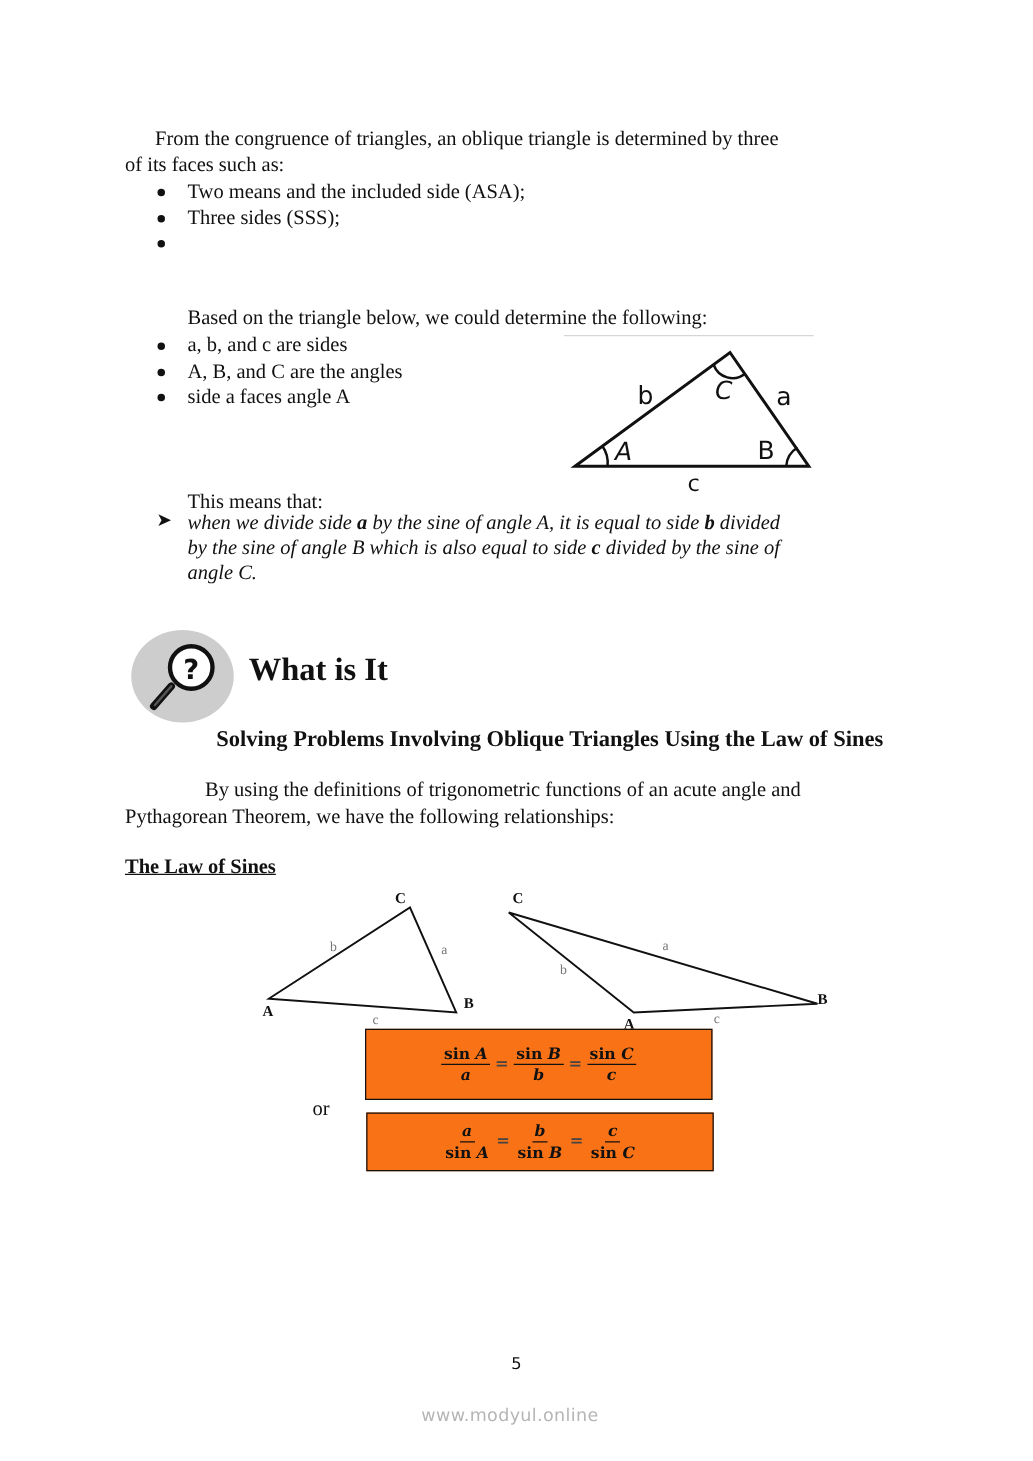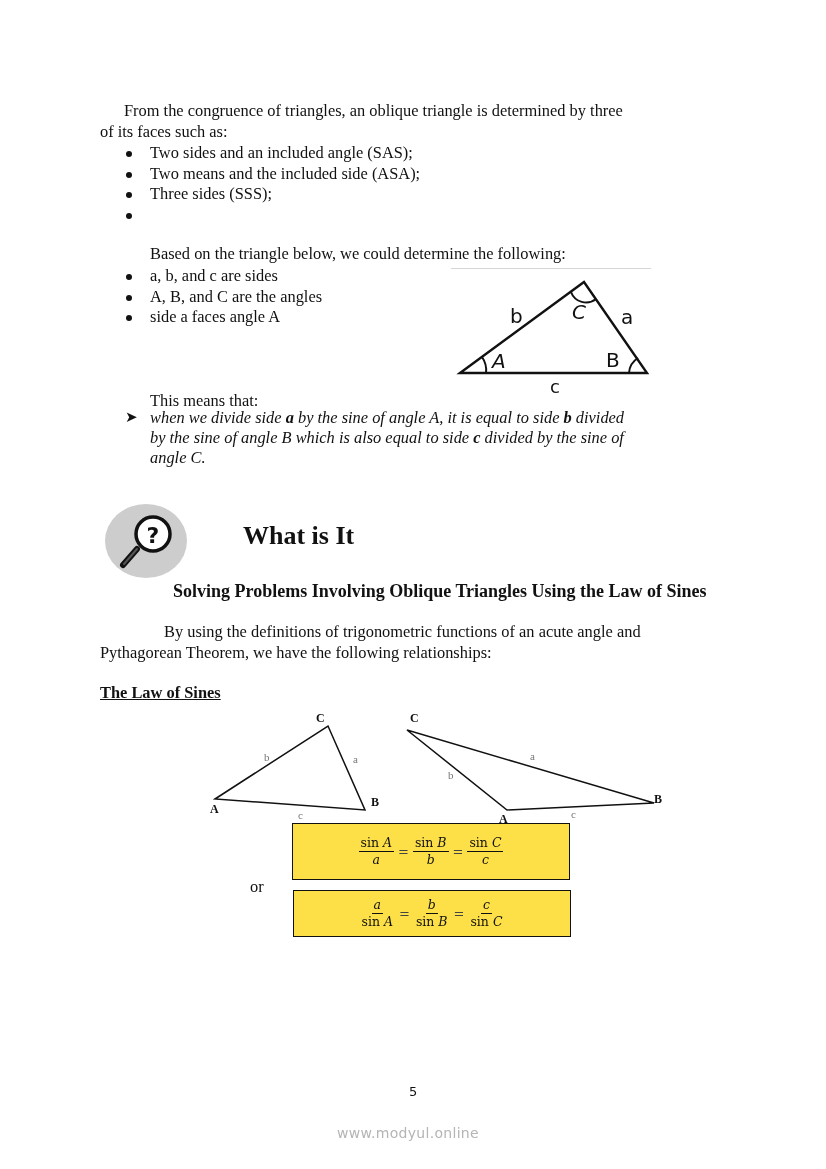--- a/index.html
+++ b/index.html
@@ -6,40 +6,39 @@
   body {
     width: 826px; height: 1169px; position: relative; overflow: hidden;
     font-family: "Liberation Serif", serif; color: #111; font-size: 16.4px;
   }
   .abs { position: absolute; white-space: nowrap; }
   .para { line-height: 21px; }
   .bullet-list { position: absolute; left: 123px; margin: 0; padding: 0; list-style: none; }
   .bullet-list li { height: 20.5px; line-height: 20.5px; position: relative; padding-left: 27px; }
   .bullet-list li .dot { position: absolute; left: 3px; top: 8px; width: 6px; height: 6px; border-radius: 50%; background: #111; }
   .italic { font-style: italic; }
-  .heading-big { font-weight: bold; font-size: 26px; margin-left: 44px; }
+  .heading-big { font-weight: bold; font-size: 26px; }
   .subtitle { font-weight: bold; font-size: 18px; font-family: "Liberation Serif", serif; margin-left: 40px; }
   .underline-bold { font-weight: bold; text-decoration: underline; font-size: 16.4px; }
-  .formula-box { position: absolute; border: 1px solid #111; background: #fde047; display: flex; align-items: center; justify-content: center; }
+  .formula-box { position: absolute; border: 1px solid #111; background: #f97316; display: flex; align-items: center; justify-content: center; font-weight: bold; }
   .frac { display: inline-flex; flex-direction: column; align-items: center; margin: 0 2px; font-family: "DejaVu Serif", serif; font-size: 12.5px; }
   .frac .num, .frac .den { padding: 0 2px; line-height: 16px; }
   .frac .num { border-bottom: 1px solid #111; }
   .eq { font-family: "DejaVu Serif", serif; font-size: 13px; color: #444; margin: 0 2px; }
   .mi { font-style: italic; }
   .page-num { font-family: "DejaVu Sans", sans-serif; font-size: 13px; }
   .watermark { font-family: "DejaVu Sans", sans-serif; font-size: 14px; color: #b5b5b5; letter-spacing: 0.3px; }
 </style>
 </head>
 <body>
 
 <div class="abs para" style="left:124px; top:100px;">From the congruence of triangles, an oblique triangle is determined by three</div>
 <div class="abs para" style="left:100px; top:121px;">of its faces such as:</div>
 
 <ul class="bullet-list" style="top:143px;">
-  <li><span class="dot"></span><span>Two sides and an included angle (SAS);</span></li>
   <li><span class="dot"></span><span>Two means and the included side (ASA);</span></li>
   <li><span class="dot"></span><span>Three sides (SSS);</span></li>
   <li><span class="dot"></span></li>
 </ul>
 
 <div class="abs para" style="left:150px; top:243px;">Based on the triangle below, we could determine the following:</div>
 <div class="abs" style="left:451px; top:268px; width:200px; height:1px; background:#d6d6d6;"></div>
 
 <ul class="bullet-list" style="top:266px;">
   <li><span class="dot"></span><span>a, b, and c are sides</span></li>

